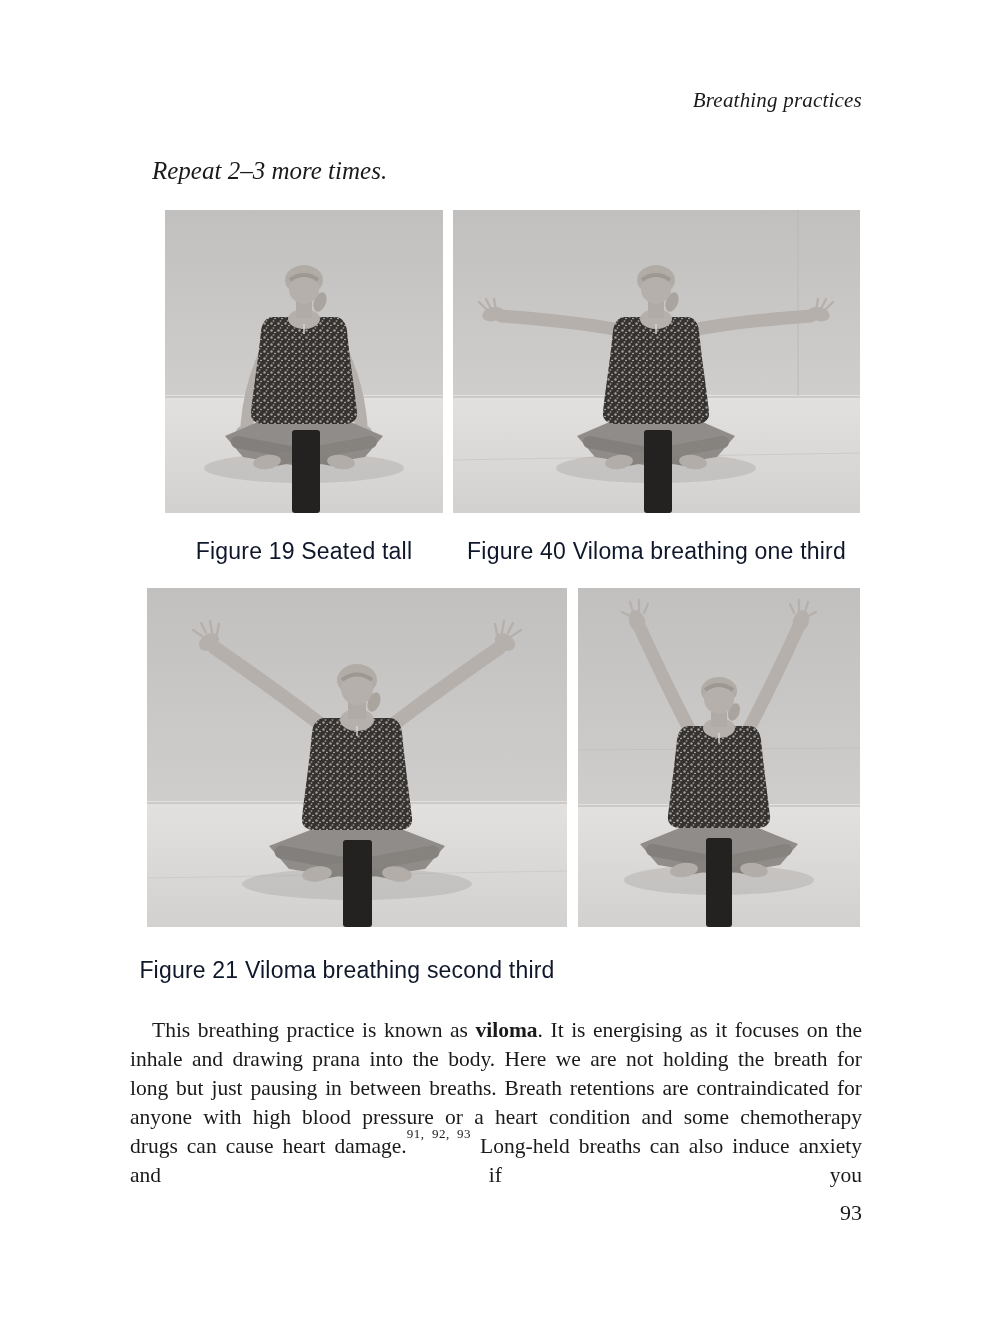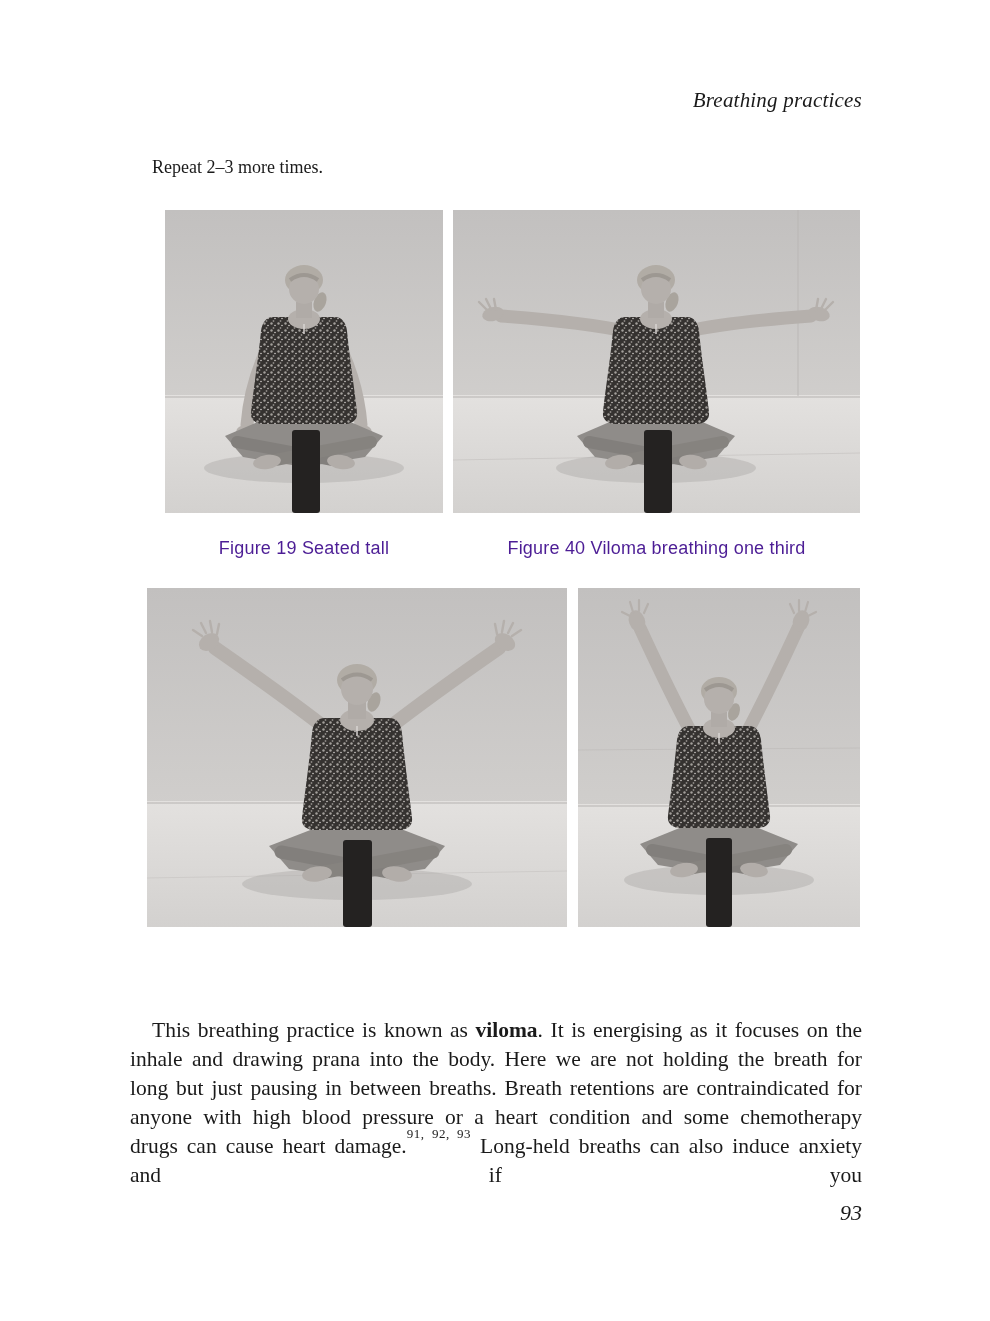--- a/index.html
+++ b/index.html
@@ -5,50 +5,50 @@
   html,body { margin:0; padding:0; background:#ffffff; }
   .page {
     position:relative; width:990px; height:1321px; background:#ffffff;
     font-family:"Liberation Serif", serif; color:#1a1a1a; overflow:hidden;
   }
   .running-head {
     position:absolute; top:88px; left:460px; width:402px;
     text-align:right; font-style:italic; font-size:21px; letter-spacing:0.2px;
   }
   .intro-line {
-    position:absolute; top:157px; left:152px; font-size:18px;
+    position:absolute; top:157px; left:152px; font-size:25px;font-style:italic;
   }
   .photo {
     position:absolute; margin:0; padding:0; overflow:hidden; background:#c6c4c2;
   }
   .photo svg { display:block; width:100%; height:100%; }
   .photo-fig19 { left:165px; top:210px; width:278px; height:303px; }
   .photo-fig20 { left:453px; top:210px; width:407px; height:303px; }
   .photo-fig21 { left:147px; top:588px; width:420px; height:339px; }
   .photo-fig22 { left:578px; top:588px; width:282px; height:339px; }
   .caption {
     position:absolute; font-family:"Liberation Sans", sans-serif;
-    font-size:18px; color:#4c1d95; text-align:center; letter-spacing:0.2px;
+    font-size:23px; color:#0f172a; text-align:center; letter-spacing:0.2px;
   }
   .cap-fig19 { left:165px; top:538px; width:278px; }
   .cap-fig20 { left:453px; top:538px; width:407px; }
   .cap-fig21 { left:137px; top:957px; width:420px; }
   .cap-fig22 { left:568px; top:957px; width:292px; }
   .body-paragraph {
     position:absolute; left:130px; top:1016px; width:732px; margin:0;
     font-size:21.5px; line-height:29px; text-align:justify; text-align-last:justify;
     text-indent:22px; word-spacing:1px;
   }
   .body-paragraph b { font-weight:bold;margin-top:12px; }
   .footnote-refs {
     font-size:13px; line-height:0; position:relative; top:-7px; letter-spacing:0.5px;
   }
   .page-number {
     position:absolute; top:1200px; left:662px; width:200px;
-    text-align:right; font-size:22px;font-style:italic;
+    text-align:right; font-size:22px;
   }
 </style>
 </head>
 <body>
 
 <svg width="0" height="0" style="position:absolute" aria-hidden="true">
   <defs>
     <linearGradient id="wallGrad" x1="0" y1="0" x2="0" y2="1">
       <stop offset="0" stop-color="#c2c0bf"></stop>
       <stop offset="1" stop-color="#d0cecc"></stop>
@@ -186,18 +186,19 @@
       <ellipse cx="141" cy="140" rx="16" ry="10" fill="#b5b0ac"></ellipse>
       <rect x="133" y="124" width="16" height="15" fill="#b0aba7"></rect>
       <line x1="141" y1="145" x2="141" y2="155" stroke="#d8d5d2" stroke-width="1.5"></line>
       <ellipse cx="156" cy="124" rx="5.5" ry="9" fill="#a9a49d" transform="rotate(20 156 124)"></ellipse>
       <ellipse cx="141" cy="103" rx="18" ry="14" fill="#b1aca5"></ellipse>
       <circle cx="141" cy="111" r="15" fill="#b5b0ac"></circle>
       <path d="M 127 102 Q 141 92 155 102" stroke="#9d9892" stroke-width="4" fill="none"></path>
     </svg>
   </figure>
 
+  <div class="caption cap-fig21">Figure 21 Viloma breathing second third</div>
 
   <p class="body-paragraph"><span>This breathing practice is known as </span><b>viloma</b><span>. It is energising as it focuses on the inhale and drawing prana into the body. Here we are not holding the breath for long but just pausing in between breaths. Breath retentions are contraindicated for anyone with high blood pressure or a heart condition and some chemotherapy drugs can cause heart damage.</span><sup class="footnote-refs">91, 92, 93</sup><span> Long-held breaths can also induce anxiety and if you</span></p>
 
   <div class="page-number">93</div>
 
 </div>
 
 </body></html>

